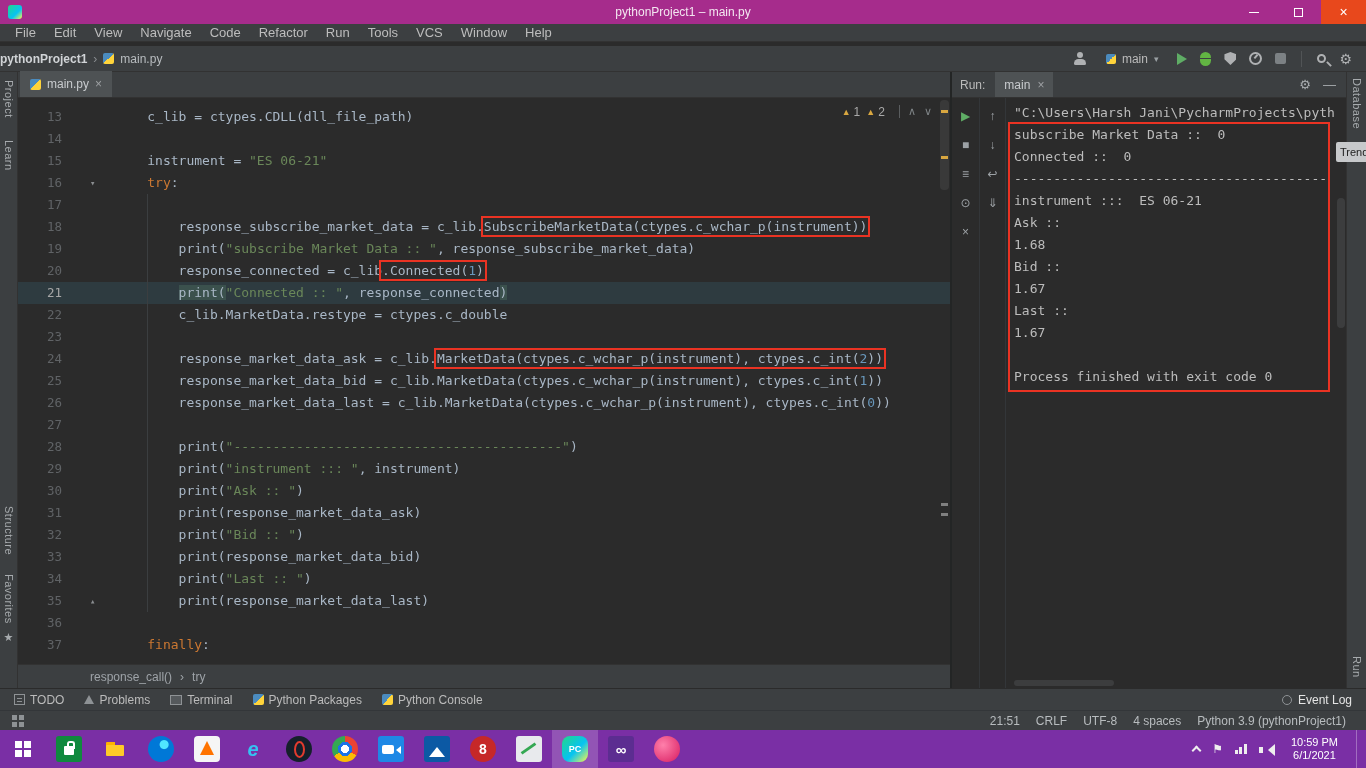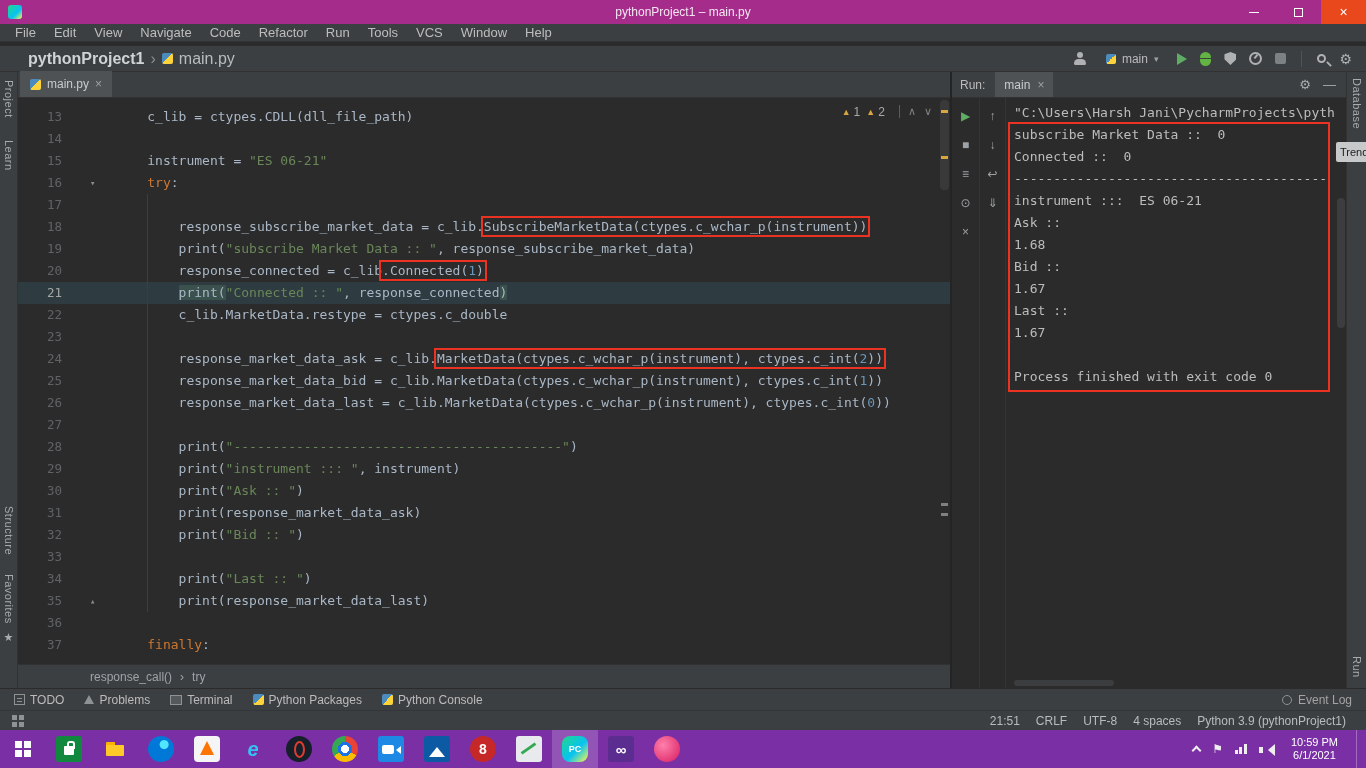--- a/index.html
+++ b/index.html
@@ -21,21 +21,21 @@
   .wbtn.close{background:var(--c-close,#e8481c);}
 
   
   .menubar{position:absolute;top:24px;left:0;right:0;height:18px;background:var(--c-panel,#3c3f41);
            display:flex;align-items:center;padding-left:6px;border-bottom:1px solid #323232;}
   .menu-item{padding:0 9px;font-size:13px;line-height:22px;color:#bdbdbd;}
 
   
   .toolbar{position:absolute;top:46px;left:0;right:0;height:26px;background:var(--c-panel,#3c3f41);
            display:flex;align-items:center;border-bottom:1px solid #323232;}
-  .crumbs{display:flex;align-items:center;gap:6px;padding-left:28px;font-size:16px;color:#b8bcbf;}
+  .crumbs{display:flex;align-items:center;gap:6px;padding-left:0;font-size:12px;color:#b8bcbf;}
   .crumb.bold{font-weight:bold;color:#d0d3d6;}
   .crumb-sep{color:#8a8d90;}
   .py-ic{width:11px;height:11px;border-radius:2px;display:inline-block;
          background:linear-gradient(135deg,#4b8bbe 50%,#ffd43b 50%);}
   .tb-right{margin-left:auto;display:flex;align-items:center;gap:13px;padding-right:14px;}
   .ico-user{width:14px;height:15px;position:relative;}
   .ico-user::before{content:"";position:absolute;left:4px;top:1px;width:6px;height:6px;border-radius:50%;background:#afb1b3;}
   .ico-user::after{content:"";position:absolute;left:1px;top:8px;width:12px;height:6px;border-radius:6px 6px 2px 2px;background:#afb1b3;}
   .run-config{display:flex;align-items:center;gap:6px;padding:2px 6px;color:#bbb;font-size:12px;}
   .run-config .caret{font-size:9px;color:#9aa0a3;}
@@ -139,21 +139,21 @@
               display:flex;align-items:center;padding:0 14px;gap:20px;border-top:1px solid #2b2b2b;}
   .sb-item{display:inline-flex;align-items:center;gap:5px;font-size:12px;color:#bbb;}
   .sb-ic{display:inline-block;}
   .ic-todo{width:11px;height:11px;border:1px solid #8e9295;
            background:linear-gradient(#8e9295,#8e9295) 2px 3px/5px 1px no-repeat,
                       linear-gradient(#8e9295,#8e9295) 2px 6px/5px 1px no-repeat;}
   .ic-problems{width:0;height:0;border-left:5px solid transparent;border-right:5px solid transparent;
                border-bottom:9px solid #8e9295;}
   .ic-terminal{width:12px;height:10px;border:1px solid #8e9295;background:#55595c;}
   .ic-python{width:11px;height:11px;border-radius:2px;background:linear-gradient(135deg,#4b8bbe 50%,#ffd43b 50%);}
-  .event-log{margin-left:auto;display:inline-flex;align-items:center;gap:6px;font-size:12px;color:#a3a3a3;}
+  .event-log{margin-left:auto;display:inline-flex;align-items:center;gap:6px;font-size:12px;color:#e5e5e5;}
   .ic-balloon{width:10px;height:10px;border:1px solid #8e9295;border-radius:50%;}
   .statusbar2{position:absolute;left:0;right:0;top:710px;height:20px;background:var(--c-panel,#3c3f41);
               display:flex;align-items:center;padding:0 12px;border-top:1px solid #333639;}
   .ic-switch{width:12px;height:12px;
              background:linear-gradient(#8e9295,#8e9295) 0 0/5px 5px no-repeat,
                         linear-gradient(#8e9295,#8e9295) 7px 0/5px 5px no-repeat,
                         linear-gradient(#8e9295,#8e9295) 0 7px/5px 5px no-repeat,
                         linear-gradient(#8e9295,#8e9295) 7px 7px/5px 5px no-repeat;}
   .sb2-right{margin-left:auto;display:flex;align-items:center;gap:16px;padding-right:8px;}
   .sb2-item{font-size:12px;color:#b8bcbf;}
@@ -397,20 +397,21 @@
           <span class="code-text" style="padding-left: 8ch;"><span class="tok-d">print(response_market_data_ask)</span></span>
         </div>
         <div class="code-row" data-name="code-line">
           <span class="ln" data-name="line-number">32</span>
           <span class="fold-col"></span>
           <span class="code-text" style="padding-left: 8ch;"><span class="tok-d">print(</span><span class="tok-s">"Bid :: "</span><span class="tok-d">)</span></span>
         </div>
         <div class="code-row" data-name="code-line">
           <span class="ln" data-name="line-number">33</span>
           <span class="fold-col"></span>
+          <span class="code-text" style="padding-left: 8ch;"><span class="tok-d">print(response_market_data_bid)</span></span>
         </div>
         <div class="code-row" data-name="code-line">
           <span class="ln" data-name="line-number">34</span>
           <span class="fold-col"></span>
           <span class="code-text" style="padding-left: 8ch;"><span class="tok-d">print(</span><span class="tok-s">"Last :: "</span><span class="tok-d">)</span></span>
         </div>
         <div class="code-row" data-name="code-line">
           <span class="ln" data-name="line-number">35</span>
           <span class="fold-col">
             <span class="fold-ic" data-name="fold-icon">▴</span>

